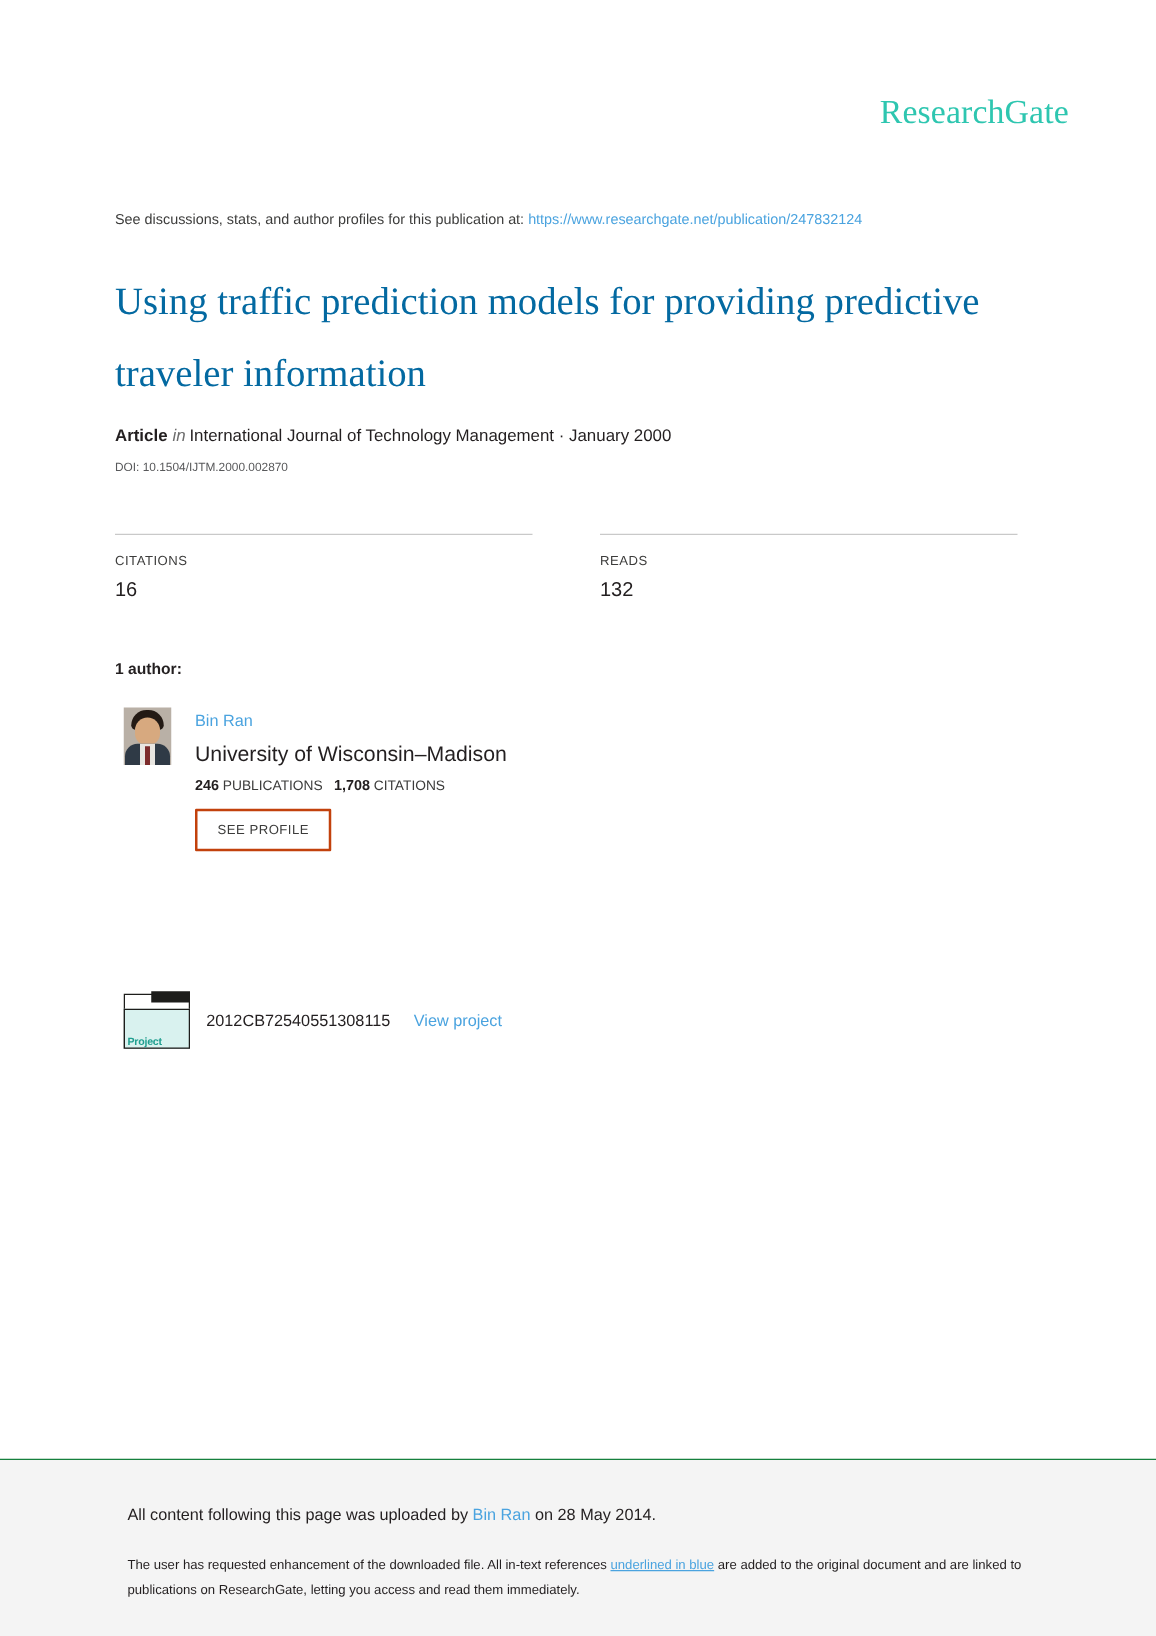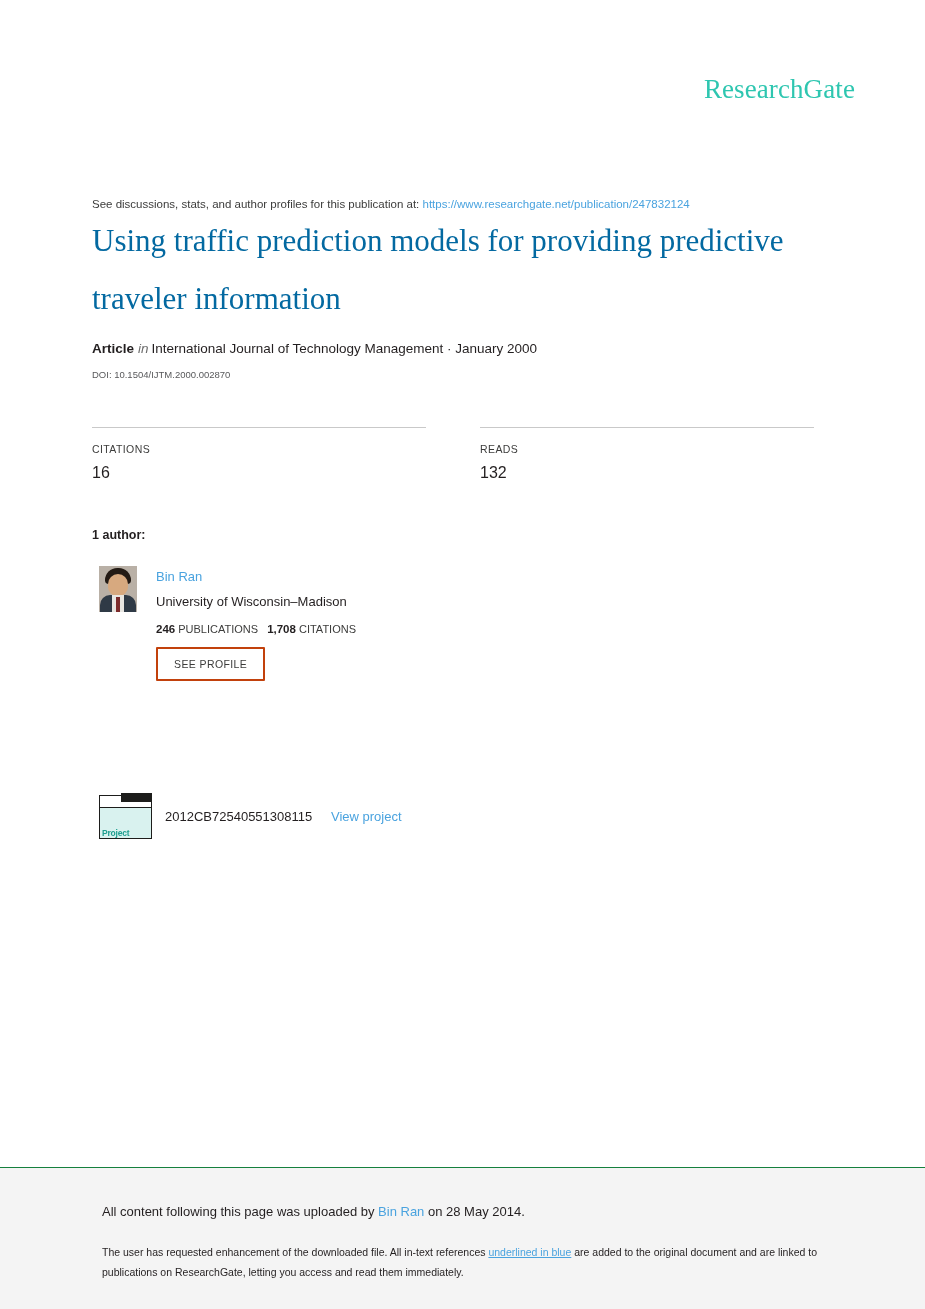--- a/index.html
+++ b/index.html
@@ -35,21 +35,20 @@
   }
 
   
   .discussions {
     position: absolute;
     left: 92px;
     top: 170px;
     font-size: 11.5px;
     color: #3c3c3b;
     white-space: nowrap;
-    margin-top: 28px;
   }
   .discussions a {
     color: #4aa3df;
     text-decoration: none;
   }
 
   
   .doc-title {
     position: absolute;
     left: 92px;
@@ -175,21 +174,21 @@
     left: 57px;
     top: 3px;
     font-size: 13px;
     color: #4aa3df;
     white-space: nowrap;
   }
   .author-affil {
     position: absolute;
     left: 57px;
     top: 28px;
-    font-size: 13px;
+    font-size: 17px;
     color: #231f20;
     white-space: nowrap;
   }
   .author-stats {
     position: absolute;
     left: 57px;
     top: 57px;
     font-size: 11px;
     color: #231f20;
     white-space: nowrap;

